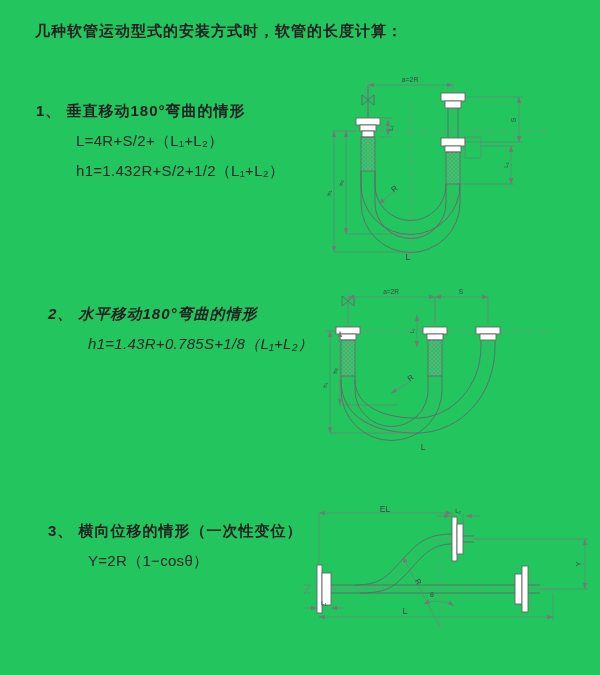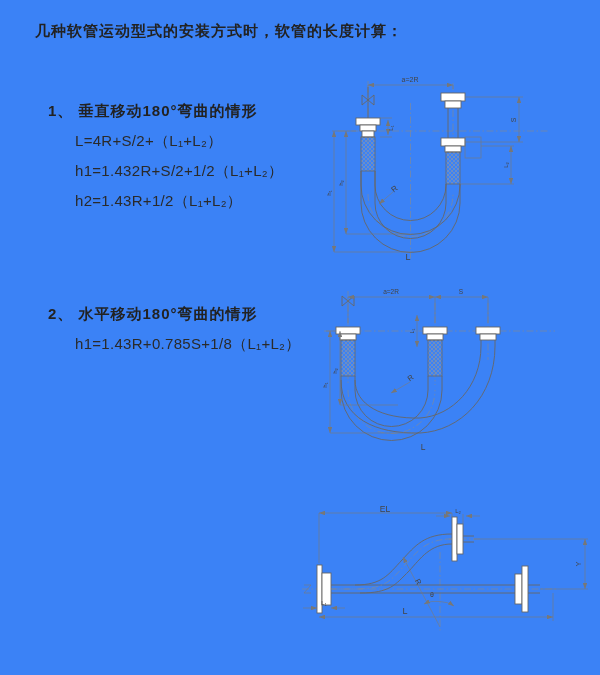--- a/index.html
+++ b/index.html
@@ -1,49 +1,50 @@
 <!DOCTYPE html>
 <html><head>
 <meta charset="utf-8">
 <style>
   html,body{margin:0;padding:0;}
   body{width:600px;height:675px;background:#ffffff;font-family:"Liberation Sans",sans-serif;}
-  .page{position:relative;width:600px;height:675px;background:#3b82f6;overflow:hidden;}
+  .page{position:relative;width:600px;height:675px;background:#22c55e;overflow:hidden;}
   .doc-title{position:absolute;left:35px;top:22px;font-size:15px;font-weight:bold;color:#222;letter-spacing:1px;}
   .section{position:absolute;color:#222;}
   .sec-heading{font-size:15px;font-weight:bold;letter-spacing:1px;height:30px;line-height:22px;color:#222;}
-  .formula{font-size:15px;font-weight:500;height:30px;line-height:22px;margin-left:27px;color:#2a2a2a;letter-spacing:0.3px;}
+  .formula{font-size:15px;font-weight:500;height:30px;line-height:22px;margin-left:40px;color:#2a2a2a;letter-spacing:0.3px;}
   svg{position:absolute;}
   svg text{fill:#444;font-family:"Liberation Sans",sans-serif;}
   .dln{stroke:#666;stroke-width:0.9;fill:none;}
   .dthin{stroke:#7a7a7a;stroke-width:0.6;fill:none;}
   .cline{stroke:#8c8c8c;stroke-width:0.6;fill:none;stroke-dasharray:7 2.5 1.5 2.5;}
   .frect{stroke:#666;stroke-width:0.9;fill:#fff;}
   .hrect{stroke:#666;stroke-width:0.8;}
 </style>
 </head>
 <body>
 
 <div class="page">
 
   <div class="doc-title">几种软管运动型式的安装方式时，软管的长度计算：</div>
 
-  <div class="section" style="left:48px;top:100px;">
+  <div class="section" style="left:36px;top:100px;">
     <div class="sec-heading">1、 垂直移动180°弯曲的情形</div>
     <div class="formula">L=4R+S/2+（L₁+L₂）</div>
     <div class="formula">h1=1.432R+S/2+1/2（L₁+L₂）</div>
-    <div class="formula">h2=1.43R+1/2（L₁+L₂）</div>
   </div>
 
-  <div class="section" style="left:48px;top:303px;">
+  <div class="section" style="left:48px;top:303px;font-style:italic;">
     <div class="sec-heading">2、 水平移动180°弯曲的情形</div>
     <div class="formula">h1=1.43R+0.785S+1/8（L₁+L₂）</div>
   </div>
 
   <div class="section" style="left:48px;top:520px;">
+    <div class="sec-heading">3、 横向位移的情形（一次性变位）</div>
+    <div class="formula">Y=2R（1−cosθ）</div>
   </div>
 
   <svg style="left:318px;top:73px;" width="260" height="190" viewBox="0 0 260 190">
     <defs>
       <pattern id="hx1" width="4" height="4" patternUnits="userSpaceOnUse">
         <path d="M0,0 L4,4 M4,0 L0,4" stroke="#9a9a9a" stroke-width="0.5"></path>
       </pattern>
       <marker id="ar1" markerWidth="6" markerHeight="4.5" refX="6" refY="2.25" orient="auto-start-reverse" markerUnits="userSpaceOnUse">
         <path d="M0,0 L6,2.25 L0,4.5 Z" fill="#777"></path>
       </marker>

